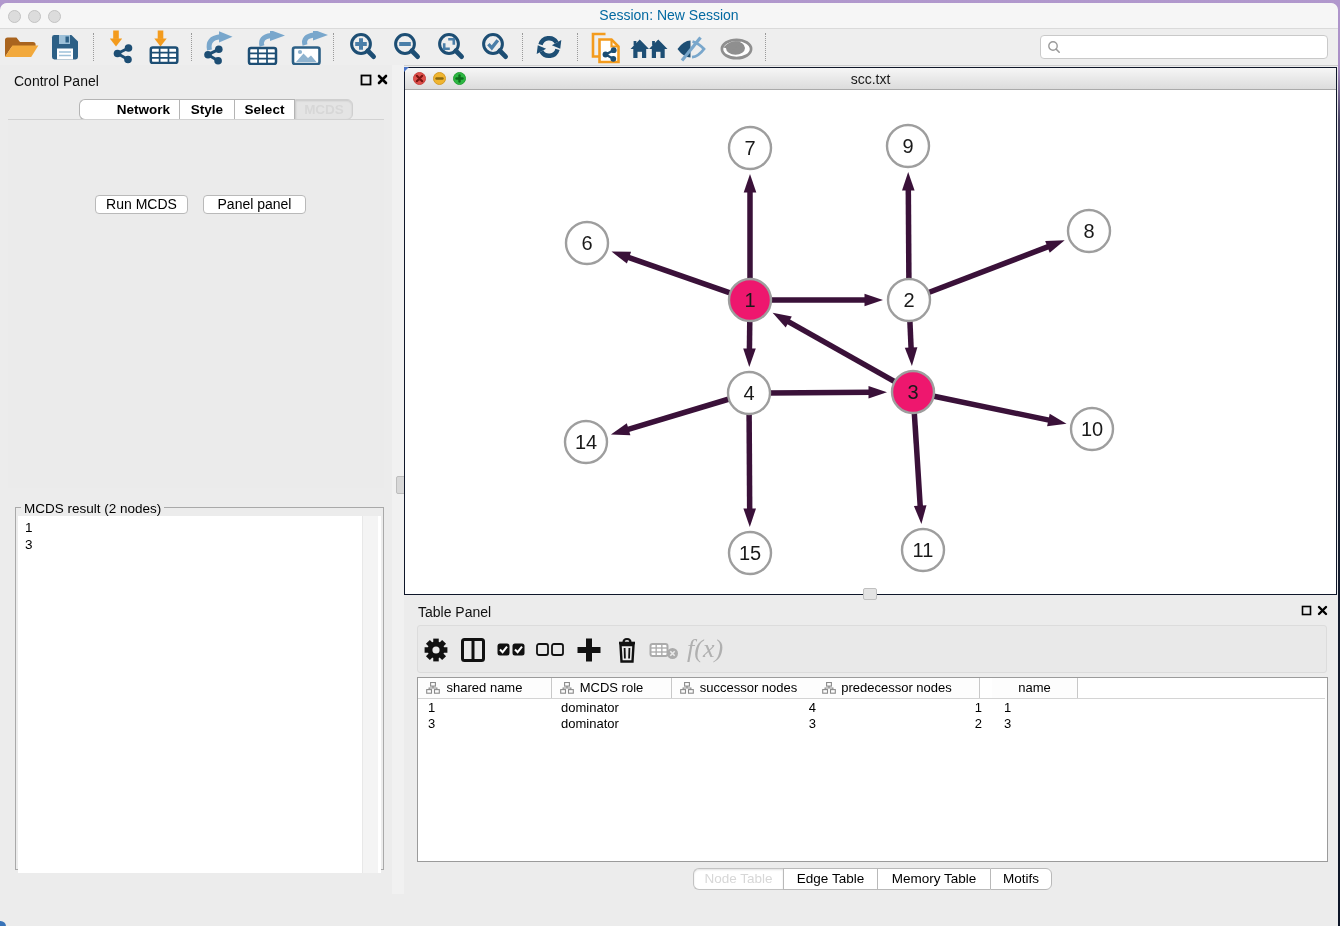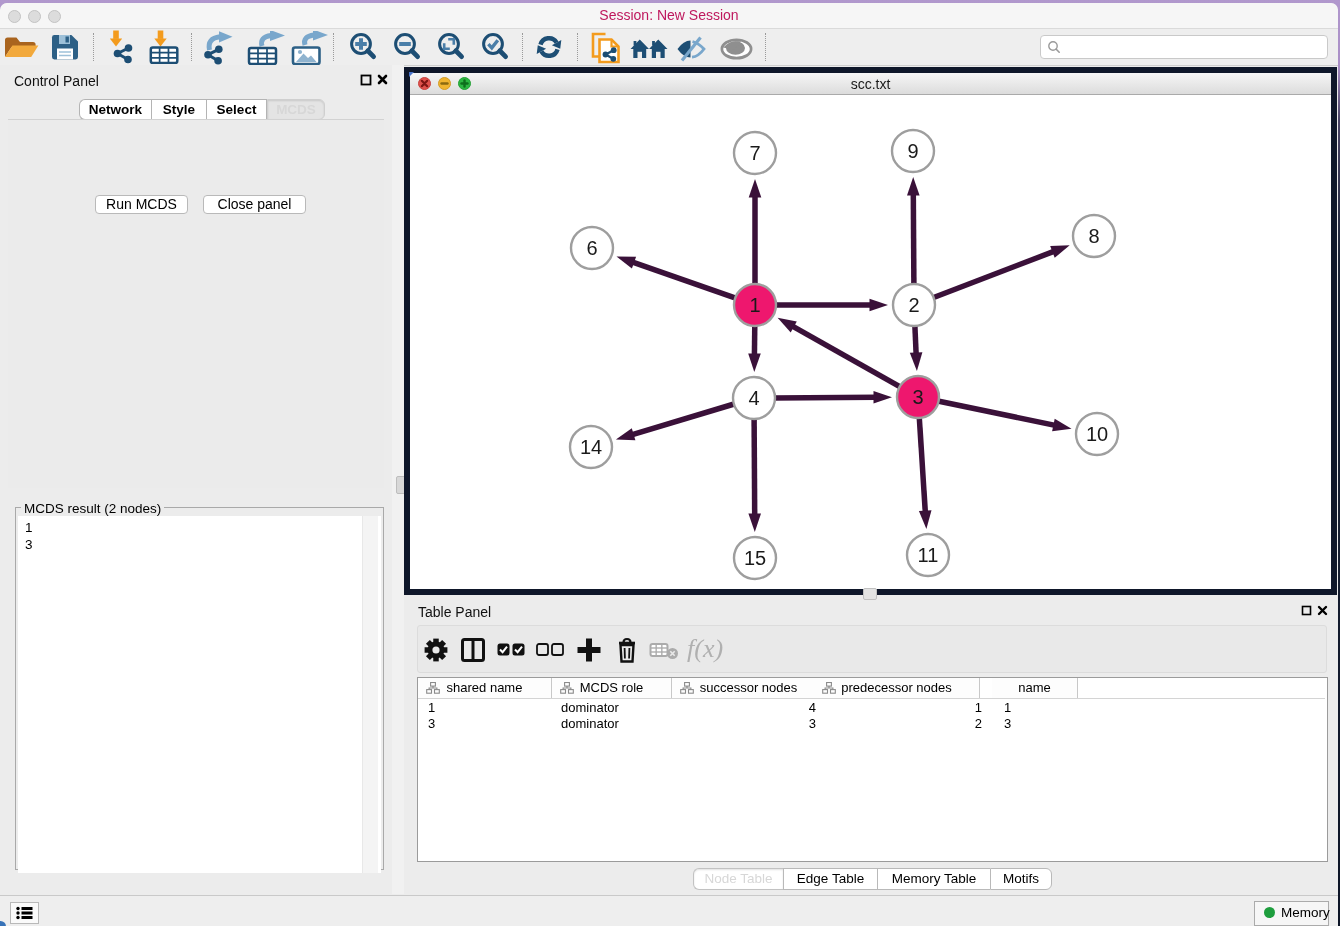--- a/index.html
+++ b/index.html
@@ -5,21 +5,21 @@
   body{width:1340px;height:926px;overflow:hidden;position:relative;
        font-family:"Liberation Sans",sans-serif;font-size:13px;color:#000;
        background:linear-gradient(#b198cd 0%,#a98ec6 7%,#4a4467 13%,#1c2438 28%,#0c1426 100%);}
   .abs{position:absolute;}
   #win{position:absolute;left:0;top:3px;width:1338px;height:923px;
        background:#ececec;border-radius:7px 7px 0 0;overflow:hidden;}
   #titlebar{position:absolute;left:0;top:0;width:100%;height:25px;background:#f6f6f6;
             border-bottom:1px solid #dadada;border-radius:7px 7px 0 0;}
   .tl{position:absolute;top:7px;width:13px;height:13px;border-radius:50%;
       background:#dcdcdc;border:1px solid #c3c3c3;box-sizing:border-box;}
-  #wtitle{position:absolute;top:4px;left:0;width:100%;text-align:center;color:#be185d;font-size:14px;}
+  #wtitle{position:absolute;top:4px;left:0;width:100%;text-align:center;color:#0369a1;font-size:14px;}
   #toolbar{position:absolute;left:0;top:26px;width:100%;height:36px;background:#eeeeee;
            border-bottom:1px solid #cfcfcf;}
   .tsep{position:absolute;top:4px;height:28px;width:0;border-left:1px dotted #9a9a9a;}
   .ticon{position:absolute;top:0;}
   #searchbox{position:absolute;left:1040px;top:6px;width:286px;height:22px;background:#fff;
              border:1px solid #c9c9c9;border-radius:4px;}
   
   #cpanel{position:absolute;left:0;top:62px;width:392px;height:829px;background:#ececec;}
   #cphead{position:absolute;left:14px;top:8px;font-size:14px;color:#111;}
   .tabrow{position:absolute;display:flex;}
@@ -37,21 +37,21 @@
        text-align:center;line-height:17px;font-size:14px;box-sizing:border-box;}
   #mcdsbox{position:absolute;left:15px;top:436px;width:369px;height:369px;}
   #mcdsborder{position:absolute;left:0;top:6px;width:367px;height:361px;border:1px solid #a9a9a9;}
   #mcdstitle{position:absolute;left:6px;top:0;background:#ececec;padding:0 3px;font-size:13.5px;}
   #mcdsinner{position:absolute;left:2px;top:8px;width:363px;height:357px;background:#fff;}
   #mcdsscroll{position:absolute;right:3px;top:0px;width:15px;height:357px;background:#f4f4f4;border-left:1px solid #e8e8e8;}
   
   #vsplit{position:absolute;left:392px;top:62px;width:12px;height:829px;background:#f1f1f1;}
   
   #netwin{position:absolute;left:404px;top:64px;width:933px;height:528px;background:#fff;
-          border:6px solid #0f172a;box-sizing:border-box;}
+          border:1px solid #0f172a;box-sizing:border-box;}
   #nettitle{position:absolute;left:0;top:0;width:100%;height:22px;
             background:linear-gradient(#f6f6f6,#dcdcdc);border-bottom:1px solid #aaa;box-sizing:border-box;}
   .mbtn{position:absolute;top:4px;width:13px;height:13px;border-radius:50%;box-sizing:border-box;}
   
   #tpanel{position:absolute;left:404px;top:598px;width:934px;height:293px;background:#ececec;}
   #tphead{position:absolute;left:14px;top:3px;font-size:14px;color:#111;}
   #tptoolbar{position:absolute;left:13px;top:24px;width:908px;height:46px;background:#e9e9e9;
              border:1px solid #dcdcdc;border-radius:3px;}
   #ttable{position:absolute;left:13px;top:76px;width:909px;height:183px;background:#fff;border:1px solid #9b9b9b;}
   .th{position:absolute;top:0;height:20px;border-right:1px solid #c8c8c8;box-sizing:border-box;
@@ -197,28 +197,28 @@
     </div>
   </div>
 
   <div id="cpanel">
     <div id="cphead">Control Panel</div>
     <svg class="abs" style="left:360px;top:9px;" width="30" height="12" viewBox="0 0 30 12">
       <rect x="1.5" y="1.5" width="9" height="9" fill="none" stroke="#000" stroke-width="1.8"></rect>
       <path d="M19 2 L26 9 M26 2 L19 9" stroke="#000" stroke-width="2.6" stroke-linecap="round"></path>
     </svg>
     <div class="tabrow" style="left:79px;top:34px;">
-      <div class="tab" style="width:71px;border-radius:6px 0 0 6px;">Network</div>
+      <div class="tab" style="width:71px;border-radius:6px 0 0 6px;padding-left:28px;">Network</div>
       <div class="tab" style="width:54px;">Style</div>
       <div class="tab" style="width:59px;border-right:1px solid #b4b4b4;">Select</div>
       <div class="tab tabsel" style="width:56px;">MCDS</div>
     </div>
     <div id="cpcontent"></div>
     <div class="btn" style="left:95px;top:130px;width:93px;">Run MCDS</div>
-    <div class="btn" style="left:203px;top:130px;width:103px;">Close panel</div>
+    <div class="btn" style="left:203px;top:130px;width:103px;">Panel panel</div>
     <div id="mcdsbox">
       <div id="mcdsborder">
           <div id="mcdsinner">
         <div class="abs" style="left:7px;top:4px;font-size:13.5px;">1</div>
         <div class="abs" style="left:7px;top:21px;font-size:13.5px;">3</div>
         <div id="mcdsscroll"></div>
       </div>
         </div>
       <div id="mcdstitle">MCDS result (2 nodes)</div>
     </div>
@@ -389,30 +389,14 @@
 <div class="cell" style="left:586px;top:38px;">3</div>
       </div>
     <div class="tabrow" style="left:289px;top:267px;">
       <div class="btab tabsel" style="width:89px;border-radius:6px 0 0 6px;border:1px solid #c2c2c2;border-right:none;">Node Table</div>
       <div class="btab" style="width:93px;">Edge Table</div>
       <div class="btab" style="width:112px;">Memory Table</div>
       <div class="btab" style="width:60px;border-right:1px solid #b9b9b9;border-radius:0 6px 6px 0;">Motifs</div>
     </div>
   </div>
 
-  <div id="statusbar">
-    <div class="abs" style="left:10px;top:6px;width:27px;height:20px;background:#fafafa;border:1px solid #b9b9b9;">
-      <svg class="abs" style="left:5px;top:3px;" width="17" height="14" viewBox="0 0 17 14">
-        <circle cx="2" cy="2.5" r="1.7" fill="#000"></circle>
-          <circle cx="2" cy="7" r="1.7" fill="#000"></circle>
-          <circle cx="2" cy="11.5" r="1.7" fill="#000"></circle>
-        <rect x="5.5" y="1" width="11" height="3" fill="#000"></rect>
-          <rect x="5.5" y="5.5" width="11" height="3" fill="#000"></rect>
-          <rect x="5.5" y="10" width="11" height="3" fill="#000"></rect>
-      </svg>
-    </div>
-    <div class="abs" style="left:1254px;top:5px;width:73px;height:23px;background:#f6f6f6;border:1px solid #ababab;">
-      <div class="abs" style="left:9px;top:5px;width:11px;height:11px;border-radius:50%;background:#1e9e3e;"></div>
-      <div class="abs" style="left:26px;top:3px;font-size:13.5px;">Memory</div>
-    </div>
-  </div>
 </div>
 <div class="abs" style="left:-5px;top:921px;width:11px;height:11px;border-radius:50%;background:#3873b8;"></div>
 
 </body></html>

